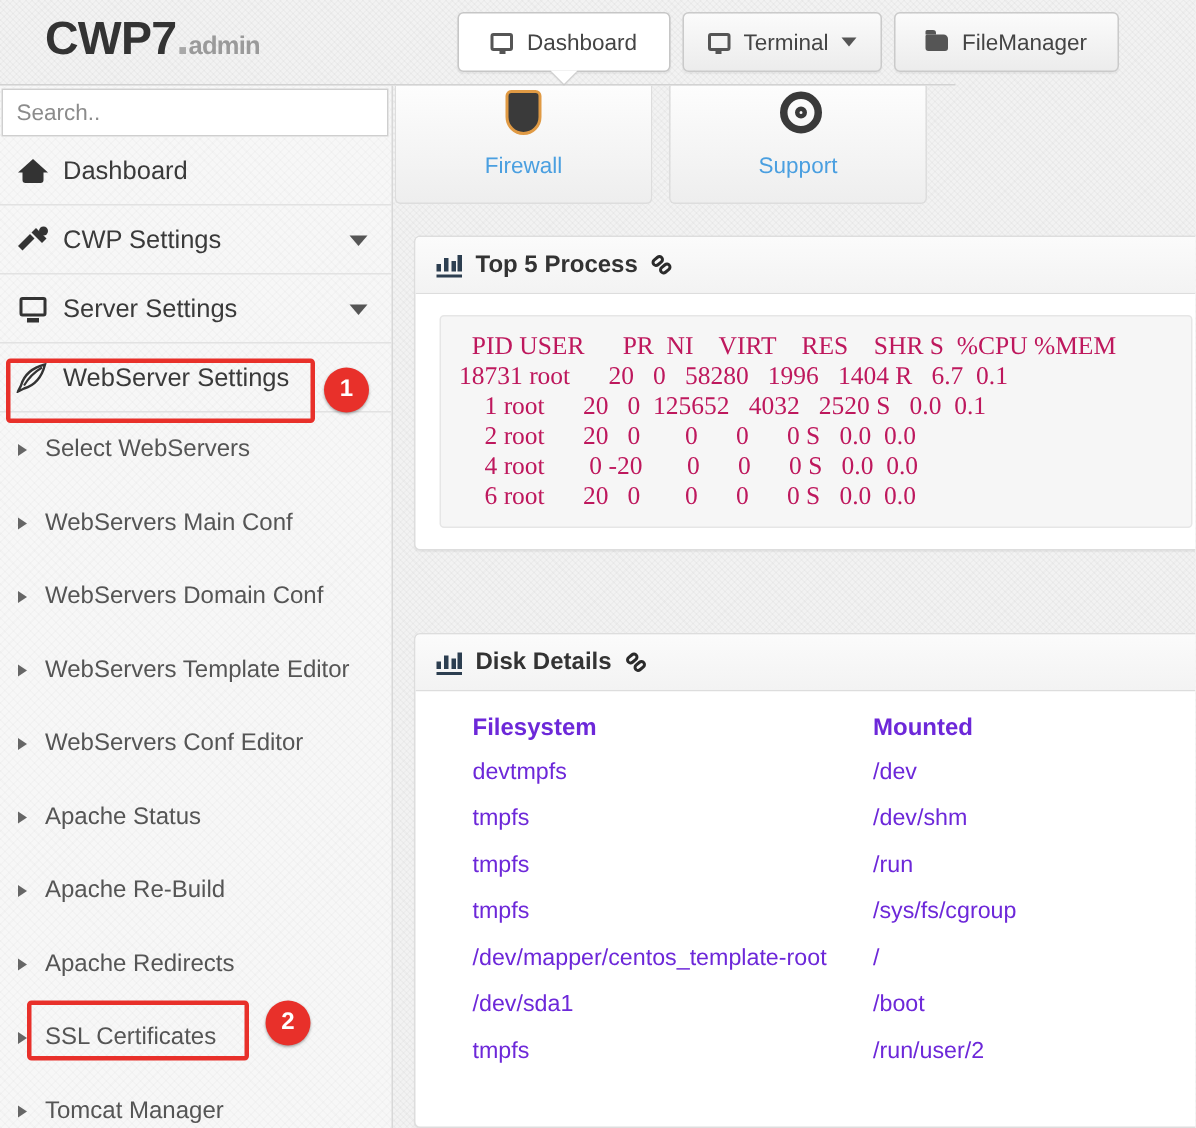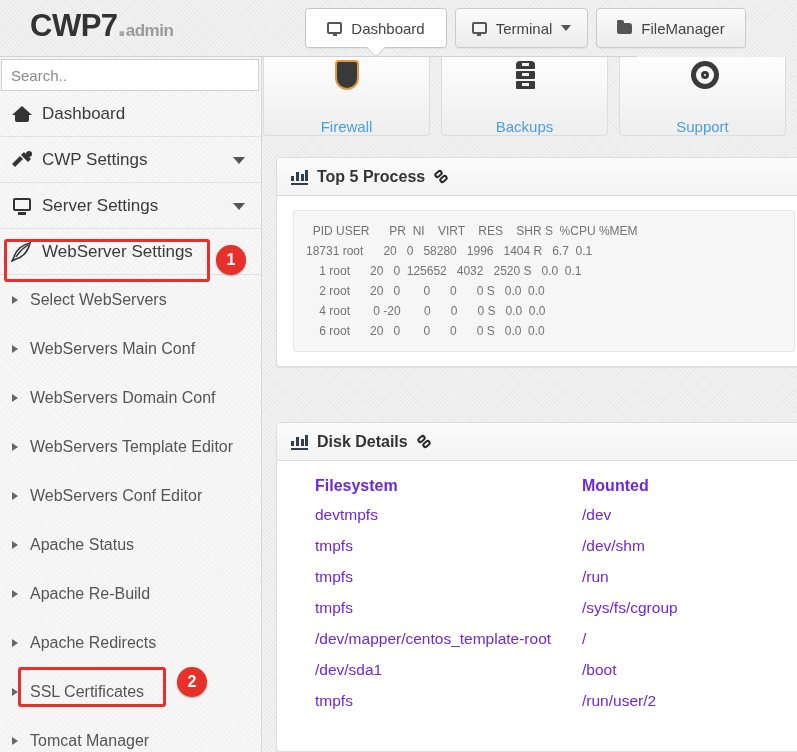--- a/index.html
+++ b/index.html
@@ -212,21 +212,21 @@
   }
   .tile {
     width: 172px; height: 79px;
     margin-right: 11px;
     border: 1px solid #dddddd;
     border-top: none;
     border-radius: 0 0 4px 4px;
     background: linear-gradient(to bottom,#fdfdfd 0%, #f4f4f4 60%, #eeeeee 100%);
     box-sizing: border-box;
     display: flex; flex-direction: column; align-items: center;
-    justify-content: space-between;
+    justify-content: flex-start;
     padding-top: 3px;
   }
   .tile .tlabel { color: #4a9fe0; font-size: 15px; margin-top: 4px; }
   .tile-ico { height: 38px; width: 40px; position: relative; }
 
   
   .shield {
     position: absolute; left: 8px; top: 0;
     width: 24px; height: 30px;
     background: #3a3a3a;
@@ -298,24 +298,24 @@
   .chain-ico span:nth-child(2){ left: 5px; top: 7px; transform: rotate(-40deg); }
 
   .panel-body { padding: 14px 16px 14px 16px; }
 
   pre.top5 {
     margin: 0;
     background: #f6f6f6;
     border: 1px solid #e6e6e6;
     border-radius: 3px;
     padding: 10px 12px;
-    font-family: Liberation Sans, sans-serif;
-    font-size: 12px;
+    font-family: Liberation Serif, serif;
+    font-size: 17px;
     line-height: 20px;
-    color: #737373;
+    color: #be185d;
     white-space: pre;
     overflow: hidden;
   }
 
   table.disk {
     width: 100%;
     border-collapse: collapse;
     font-size: 15.5px;
     color: #6d28d9;
     table-layout: fixed;
@@ -450,30 +450,20 @@
 
   <div id="tiles">
     <div class="tile">
       <span class="tile-ico">
           <span class="shield"></span>
         </span>
       <span class="tlabel">Firewall</span>
     </div>
     <div class="tile">
       <span class="tile-ico">
-          <span class="bstack">
-            <i></i>
-            <i></i>
-            <i></i>
-          </span>
-        </span>
-      <span class="tlabel">Backups</span>
-    </div>
-    <div class="tile">
-      <span class="tile-ico">
           <span class="ring"></span>
         </span>
       <span class="tlabel">Support</span>
     </div>
   </div>
 
   <div class="panel" style="top:100px;">
     <div class="panel-head">
       <span class="bar-ico">
           <i></i>

